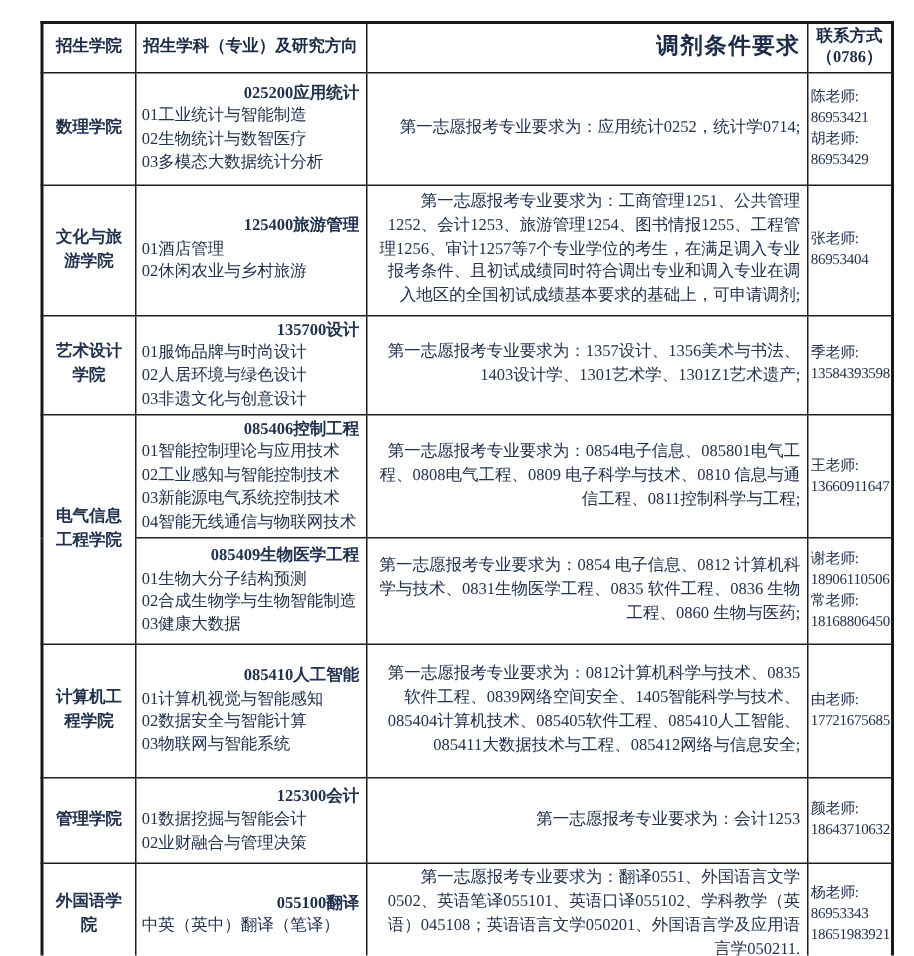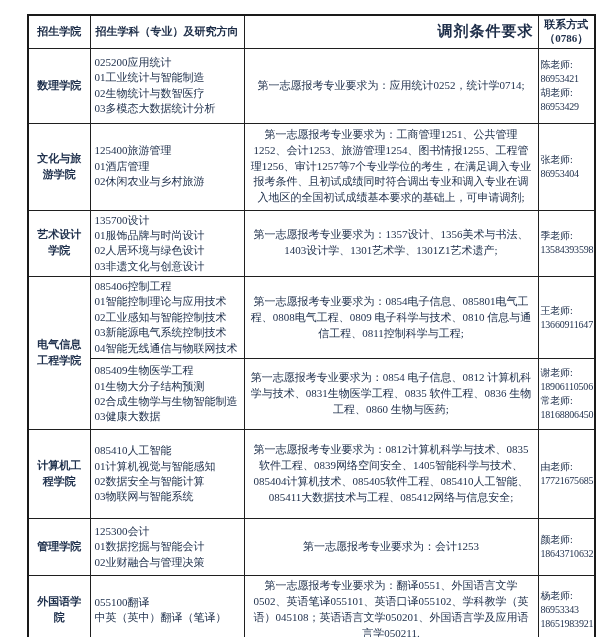--- a/index.html
+++ b/index.html
@@ -51,25 +51,25 @@
     font-weight: bold;
     font-size: 11px;
     line-height: 1.45;
     margin-left: 40px;
   }
   td.major {
     font-size: 11px;
     line-height: 1.4;
     text-align: left;
   }
-  td.major .mtitle { font-weight: normal; }
+  td.major .mtitle { font-weight: bold; text-align: right; }
   td.req {
     font-size: 11px;
     line-height: 1.45;
-    text-align: center;
+    text-align: right;
   }
   td.contact {
     font-size: 10px;
     line-height: 1.4;
     text-align: left;
     padding: 2px 2px;
     letter-spacing: -0.2px;
   }
   tr.h-head  { height: 31px; }
   tr.h-r0 { height: 75px; }

